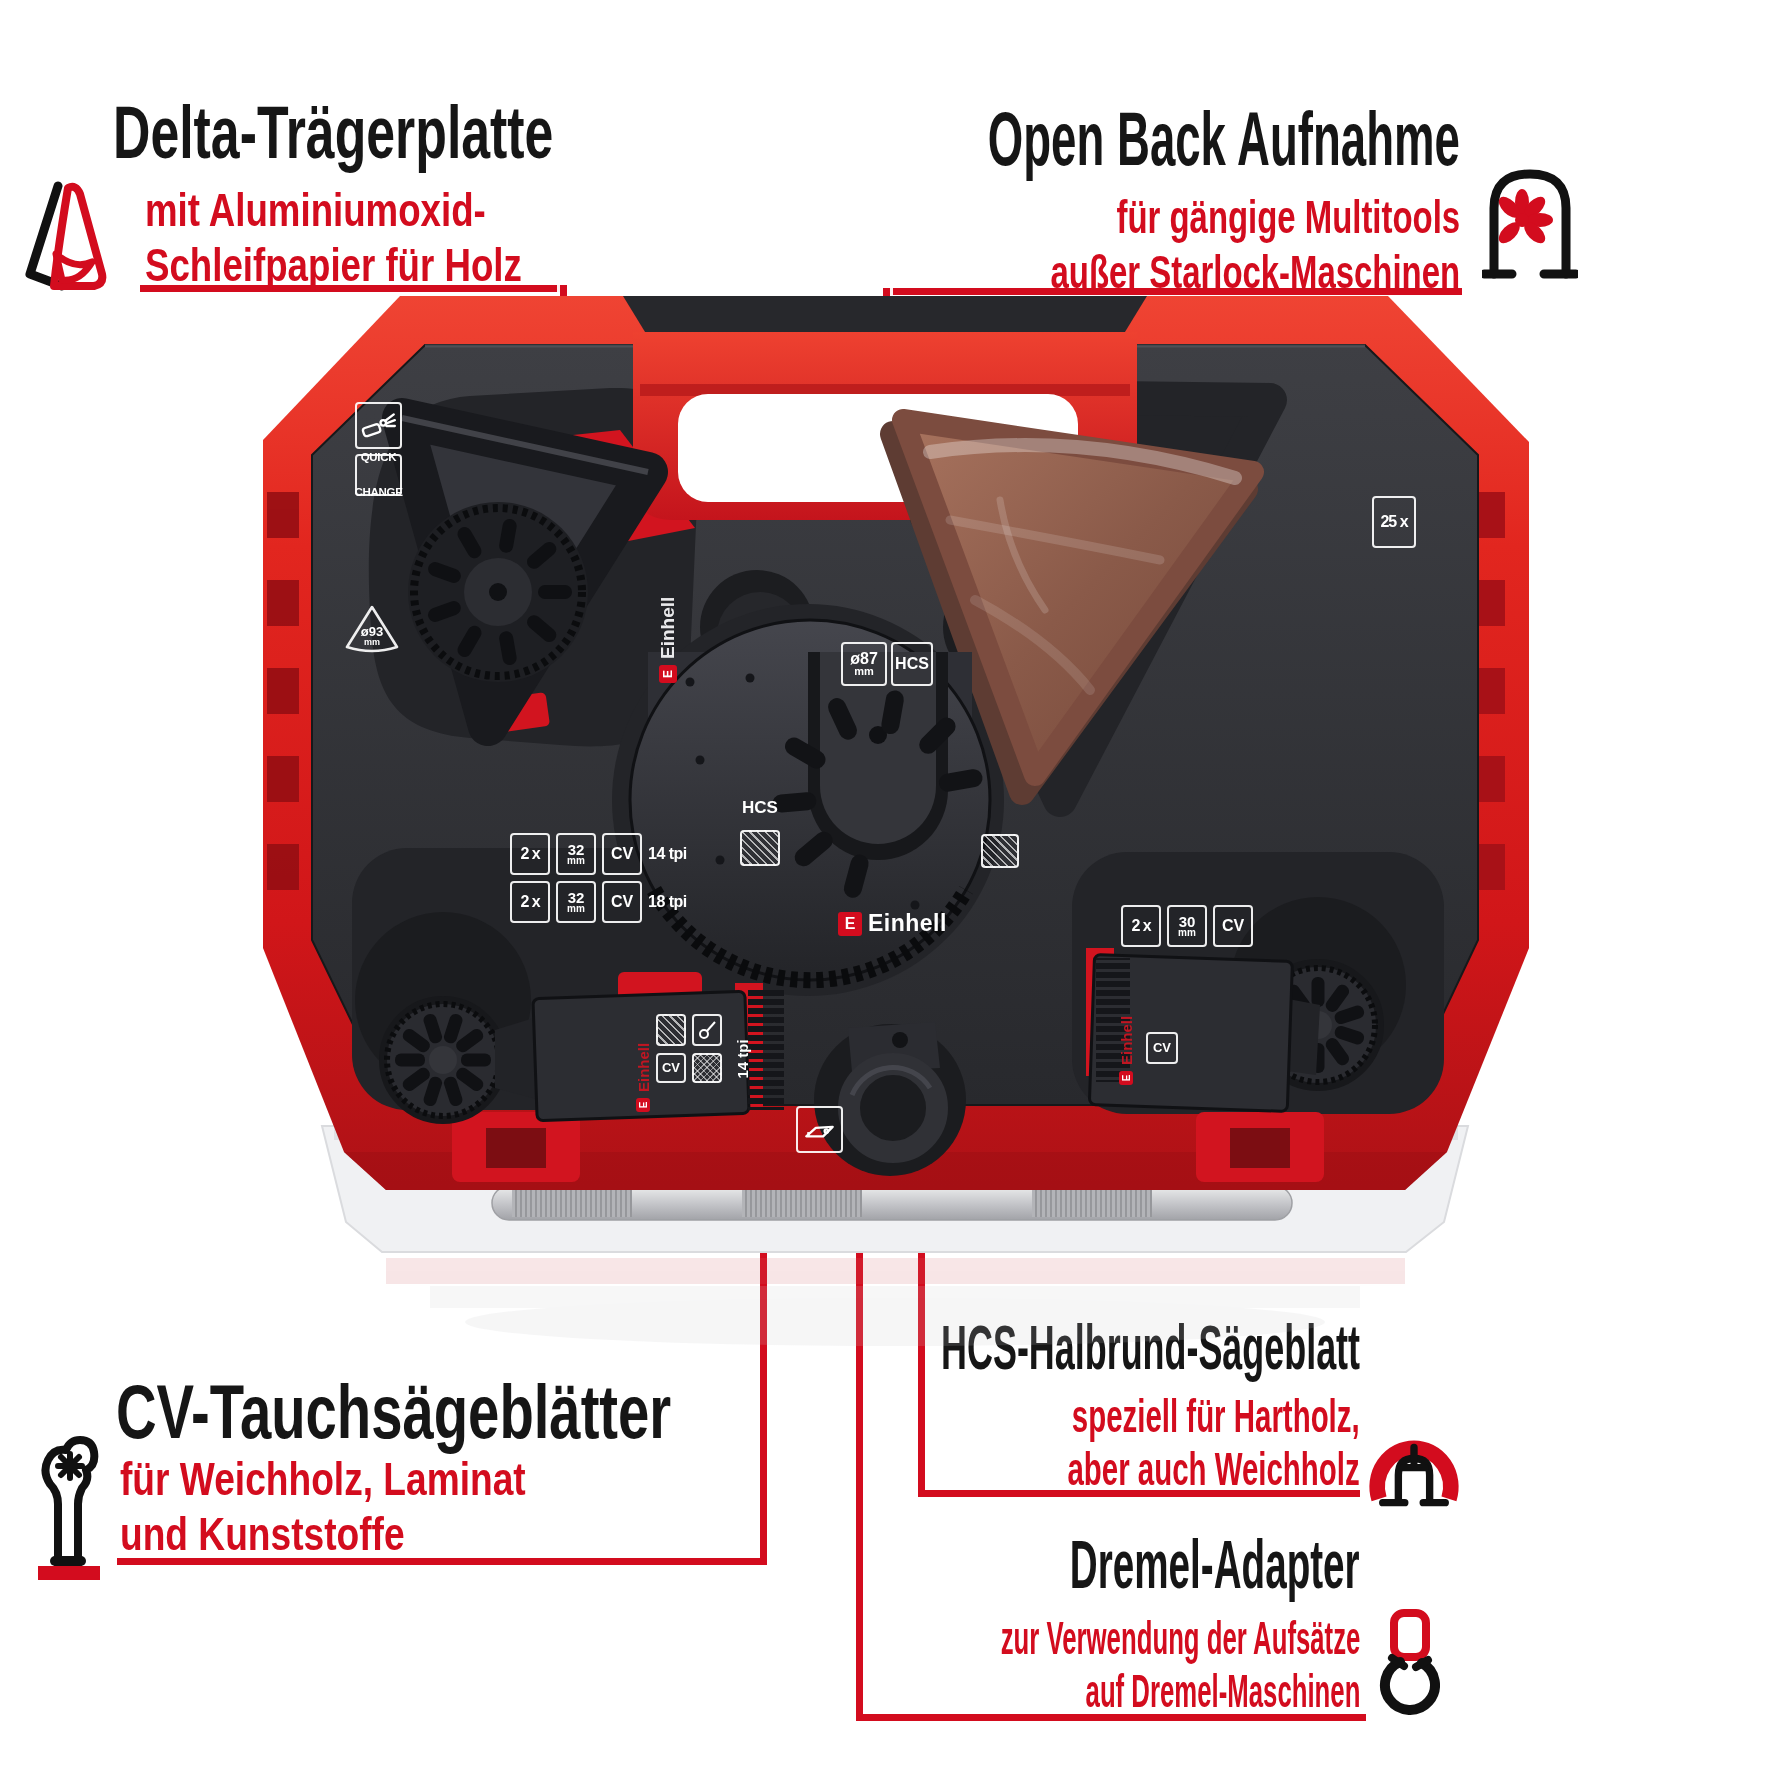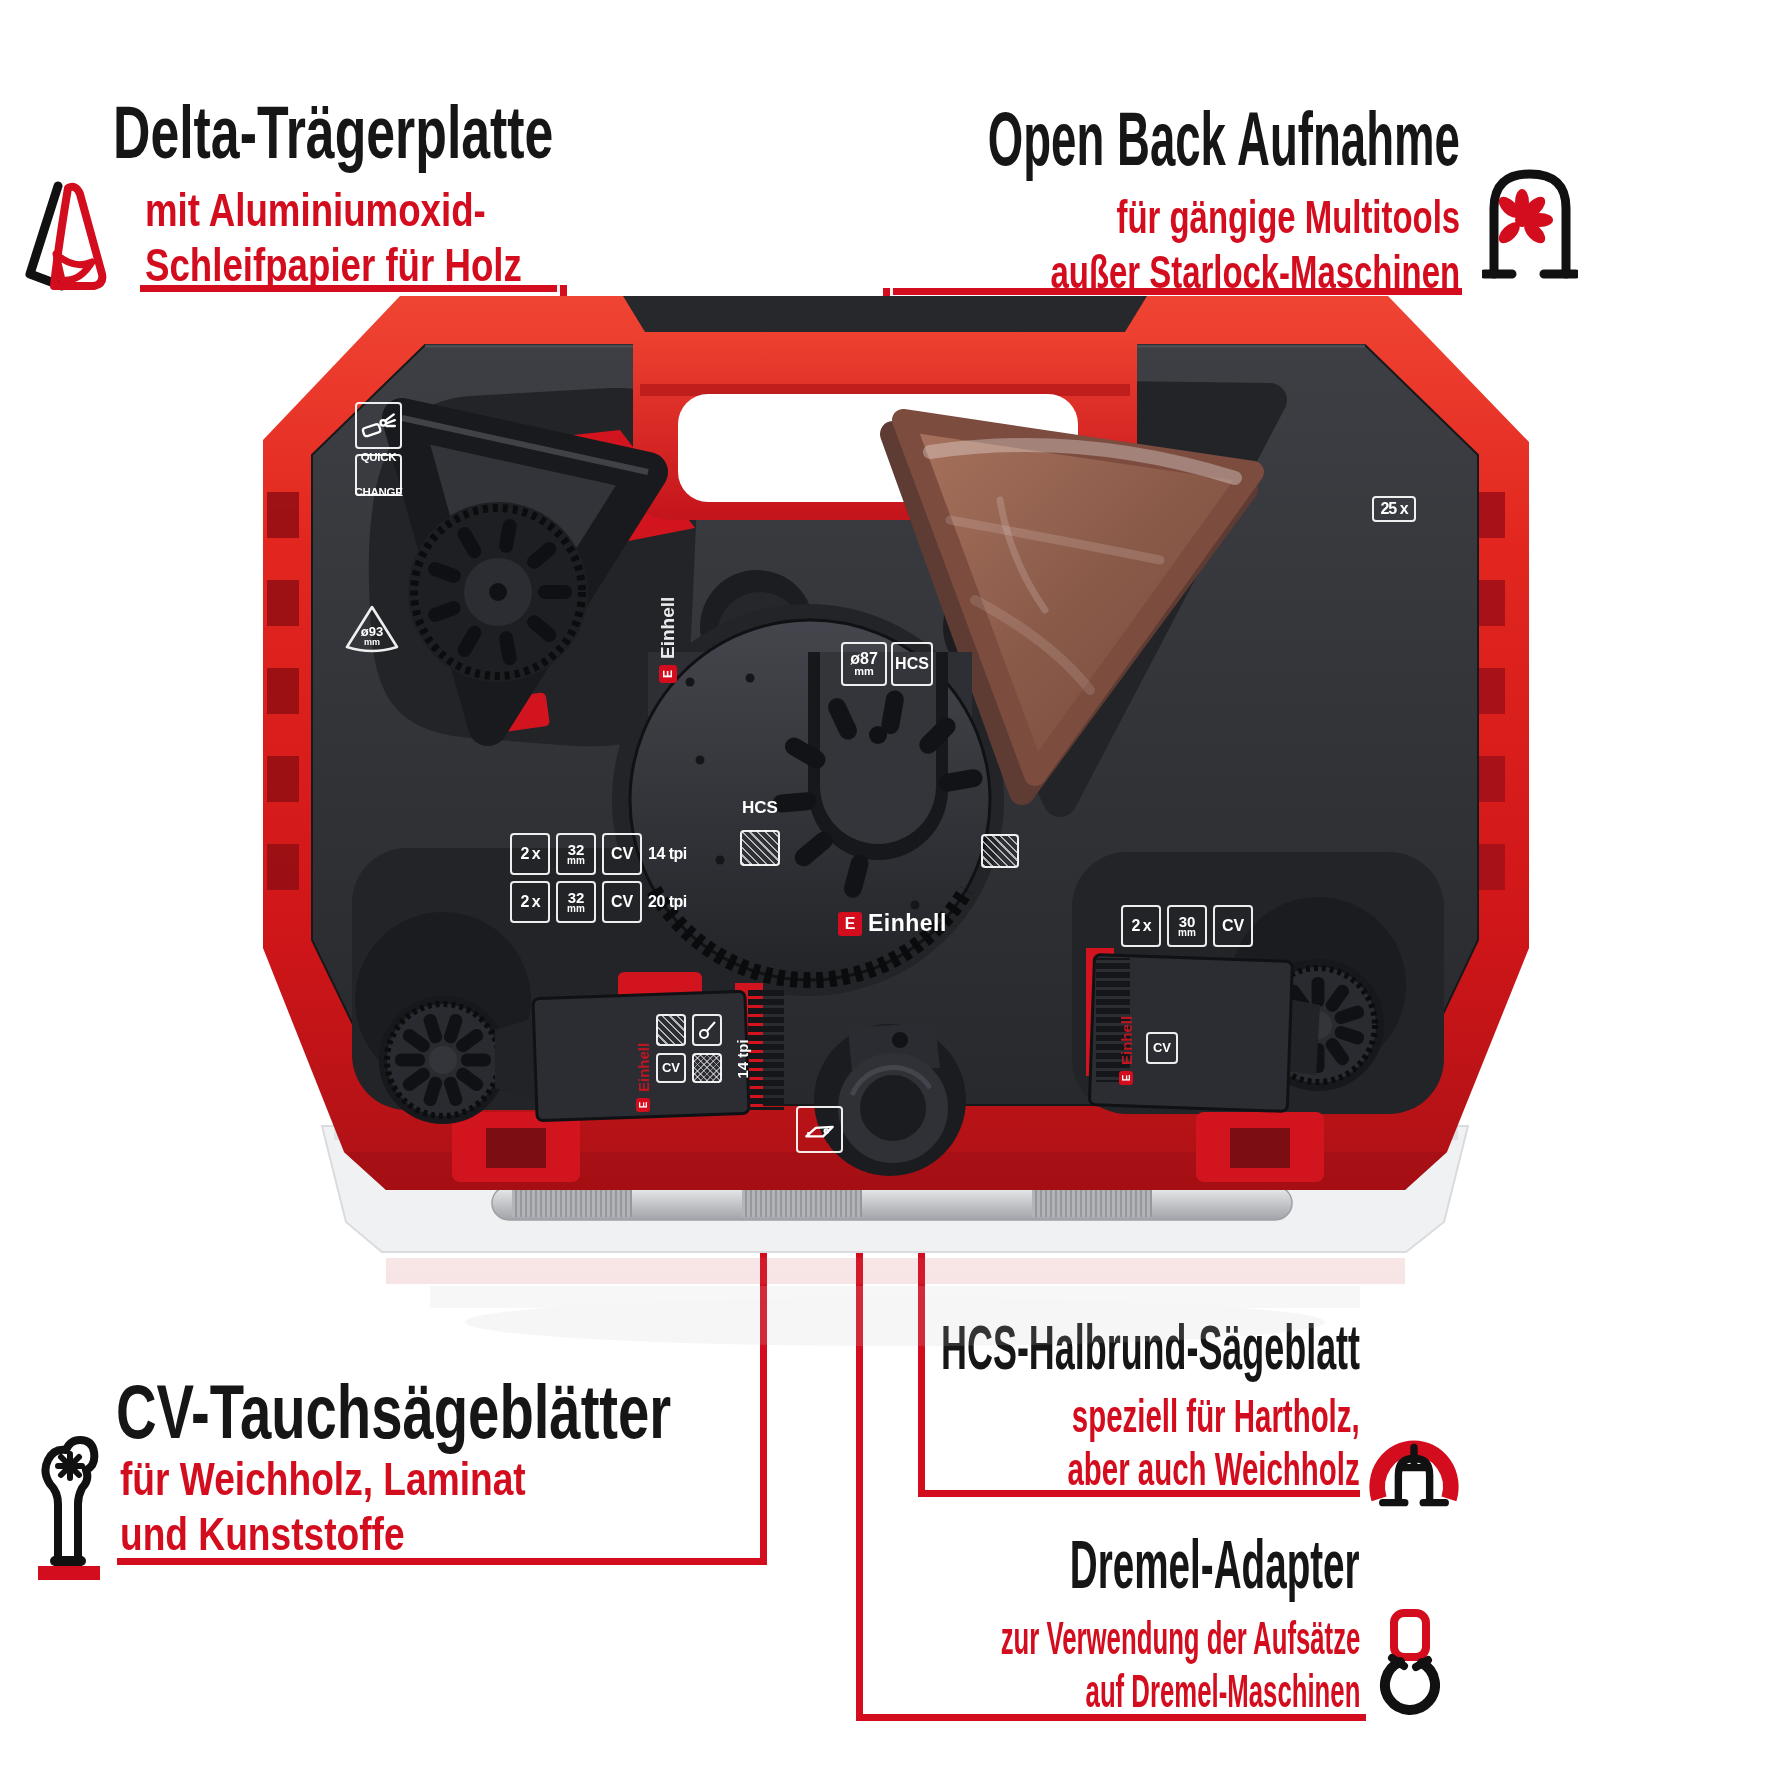--- a/index.html
+++ b/index.html
@@ -309,21 +309,21 @@
   </div>
 
   <div class="wlab box" style="left:841px;top:642px;width:46px;height:44px;">
     <span style="font-size:16px;">ø87</span>
     <span style="font-size:11px;">mm</span>
   </div>
   <div class="wlab box" style="left:891px;top:642px;width:42px;height:44px;">
     <span style="font-size:16px;">HCS</span>
   </div>
 
-  <div class="wlab box" style="left:1372px;top:496px;width:44px;height:26px;">
+  <div class="wlab box" style="left:1372px;top:496px;width:44px;height:52px;">
     <span style="font-size:16px;letter-spacing:-1px;">25 x</span>
   </div>
   <div class="grit" style="left:1370px;top:540px;">
     <svg width="56" height="48" viewBox="0 0 56 48">
         <path d="M28,2 L53,40 Q28,47 3,40 Z" fill="rgba(255,255,255,.15)" stroke="rgba(255,255,255,.9)" stroke-width="2.4" stroke-linejoin="round"></path>
         <path d="M28,2 L53,40 Q28,47 3,40 Z" fill="url(#hatchW)" opacity=".75"></path>
       </svg>
     <span>5x60</span>
   </div>
   <div class="grit" style="left:1370px;top:589px;">
@@ -372,21 +372,21 @@
     <div class="box" style="width:40px;height:42px;">
         <span style="font-size:16px;letter-spacing:-1px;">2 x</span>
       </div>
     <div class="box" style="width:40px;height:42px;">
       <span style="font-size:15px;">32</span>
       <span style="font-size:10px;">mm</span>
       </div>
     <div class="box" style="width:40px;height:42px;">
         <span style="font-size:16px;">CV</span>
       </div>
-    <span class="tpi">20 tpi</span>
+    <span class="tpi">18 tpi</span>
   </div>
 
   <div class="wlab rowlab" style="left:1121px;top:905px;">
     <div class="box" style="width:40px;height:42px;">
         <span style="font-size:16px;letter-spacing:-1px;">2 x</span>
       </div>
     <div class="box" style="width:40px;height:42px;">
       <span style="font-size:15px;">30</span>
       <span style="font-size:10px;">mm</span>
       </div>

